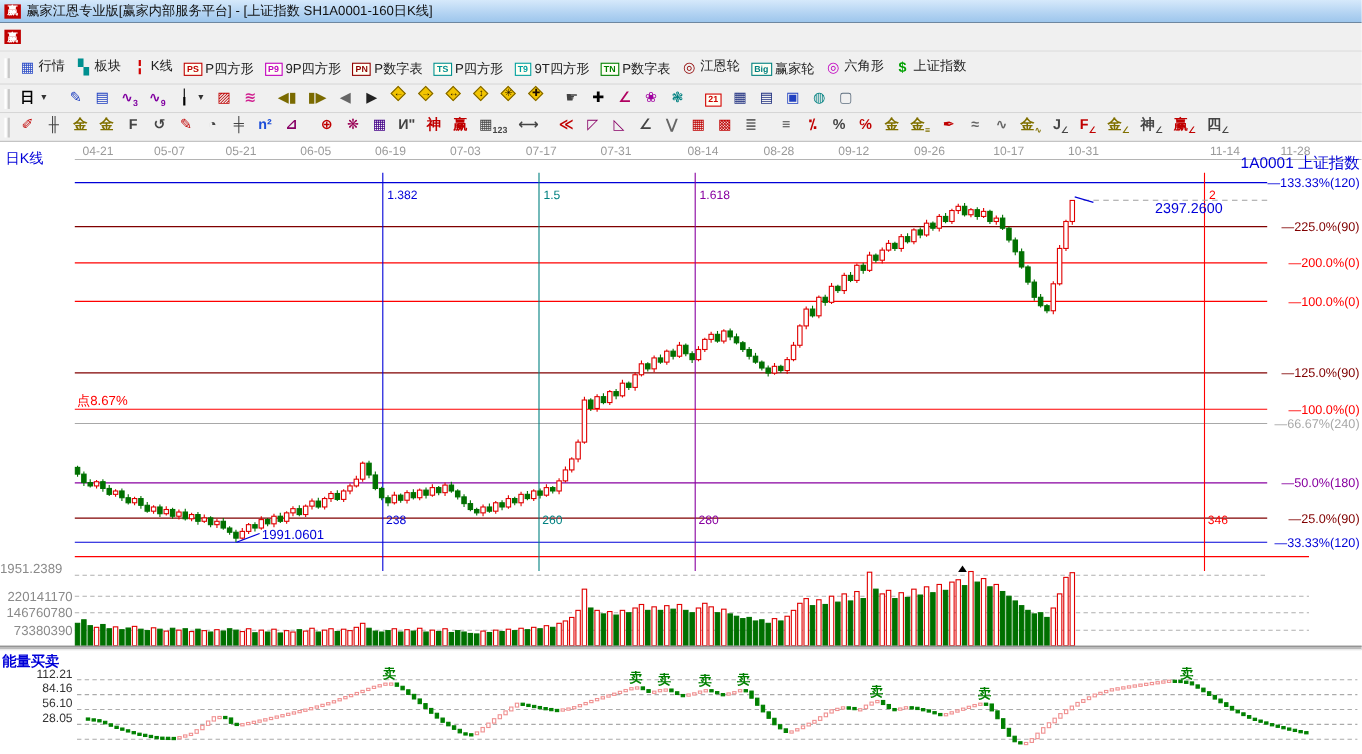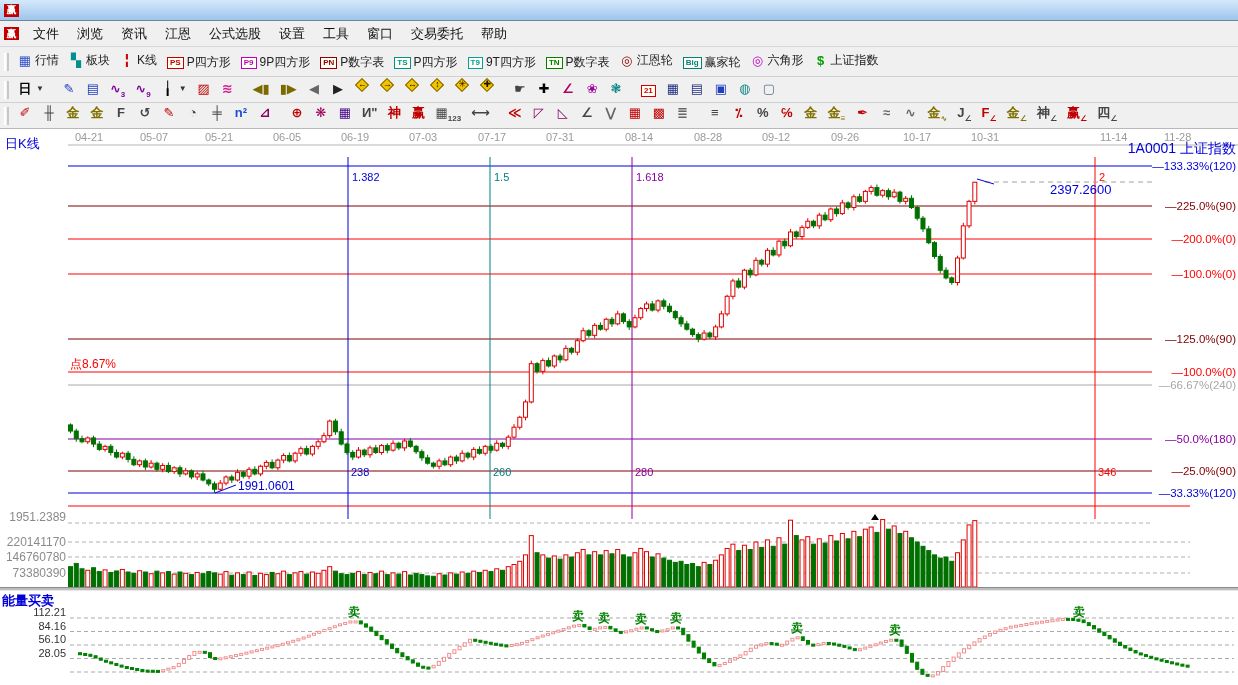--- a/index.html
+++ b/index.html
@@ -30,25 +30,25 @@
   .chart { position:relative; width:1238px; height:557px; background:#fff; }
   .chart svg { position:absolute; left:0; top:0; }
   .lbl { position:absolute; white-space:nowrap; }
   .splitter { position:absolute; left:0; width:1238px; height:4px; background:#bcbcbc; border-top:1px solid #8a8a8a; border-bottom:1px solid #e8e8e8; }
 </style>
 </head>
 <body>
 
 <div class="titlebar">
   <span class="appicon">赢</span>
+  <span>赢家江恩专业版[赢家内部服务平台] - [上证指数  SH1A0001-160日K线]</span>
 </div>
 
 <div class="menubar">
   <span class="appicon">赢</span>
-  <span id="menu-items"><span class="mi">文件</span><span class="mi">浏览</span><span class="mi">资讯</span><span class="mi">江恩</span><span class="mi">公式选股</span><span class="mi">设置</span><span class="mi">工具</span><span class="mi">窗口</span><span class="mi">交易委托</span><span class="mi">帮助</span></span>
 </div>
 
 <div class="tb tb1">
     <span class="grip"></span>
     <span id="tb1"><span class="tbtn">
         <span class="ig" style="color:#3050c8">▦</span>
         <span>行情</span>
       </span><span class="tbtn">
         <span class="ig" style="color:#009090">▚</span>
         <span>板块</span>
@@ -1048,16 +1048,16 @@
         <text x="895" y="505.309465" fill="#008000" font-size="12" text-anchor="middle" font-weight="bold" font-family="Liberation Sans,DejaVu Sans,sans-serif">卖</text>
         <text x="1079" y="487.020065" fill="#008000" font-size="12" text-anchor="middle" font-weight="bold" font-family="Liberation Sans,DejaVu Sans,sans-serif">卖</text>
       </g>
     </svg>
 
   <div class="lbl" style="left:5px;top:6px;color:#0000d8;font-size:13px;">日K线</div>
   <div class="lbl" style="right:2px;top:11px;color:#0000d8;font-size:14px;">1A0001 上证指数</div>
   <div class="lbl" style="left:70px;top:227px;color:#ff0000;font-size:12px;">点8.67%</div>
   <div class="lbl" style="left:238px;top:350px;color:#0000d8;font-size:12px;">1991.0601</div>
   <div class="lbl" style="left:1050px;top:53px;color:#0000d8;font-size:13px;">2397.2600</div>
-  <div class="lbl" style="left:0;top:381px;width:66px;text-align:right;color:#8a8a8a;font-size:12px;">1951.2389</div>
+  <div class="lbl" style="left:0;top:381px;width:66px;text-align:left;color:#8a8a8a;font-size:12px;">1951.2389</div>
   <div class="splitter" style="top:458px;"></div>
   <div class="lbl" style="left:2px;top:463px;color:#0000d8;font-size:13px;font-weight:bold;">能量买卖</div>
 </div>
 
 </body></html>

